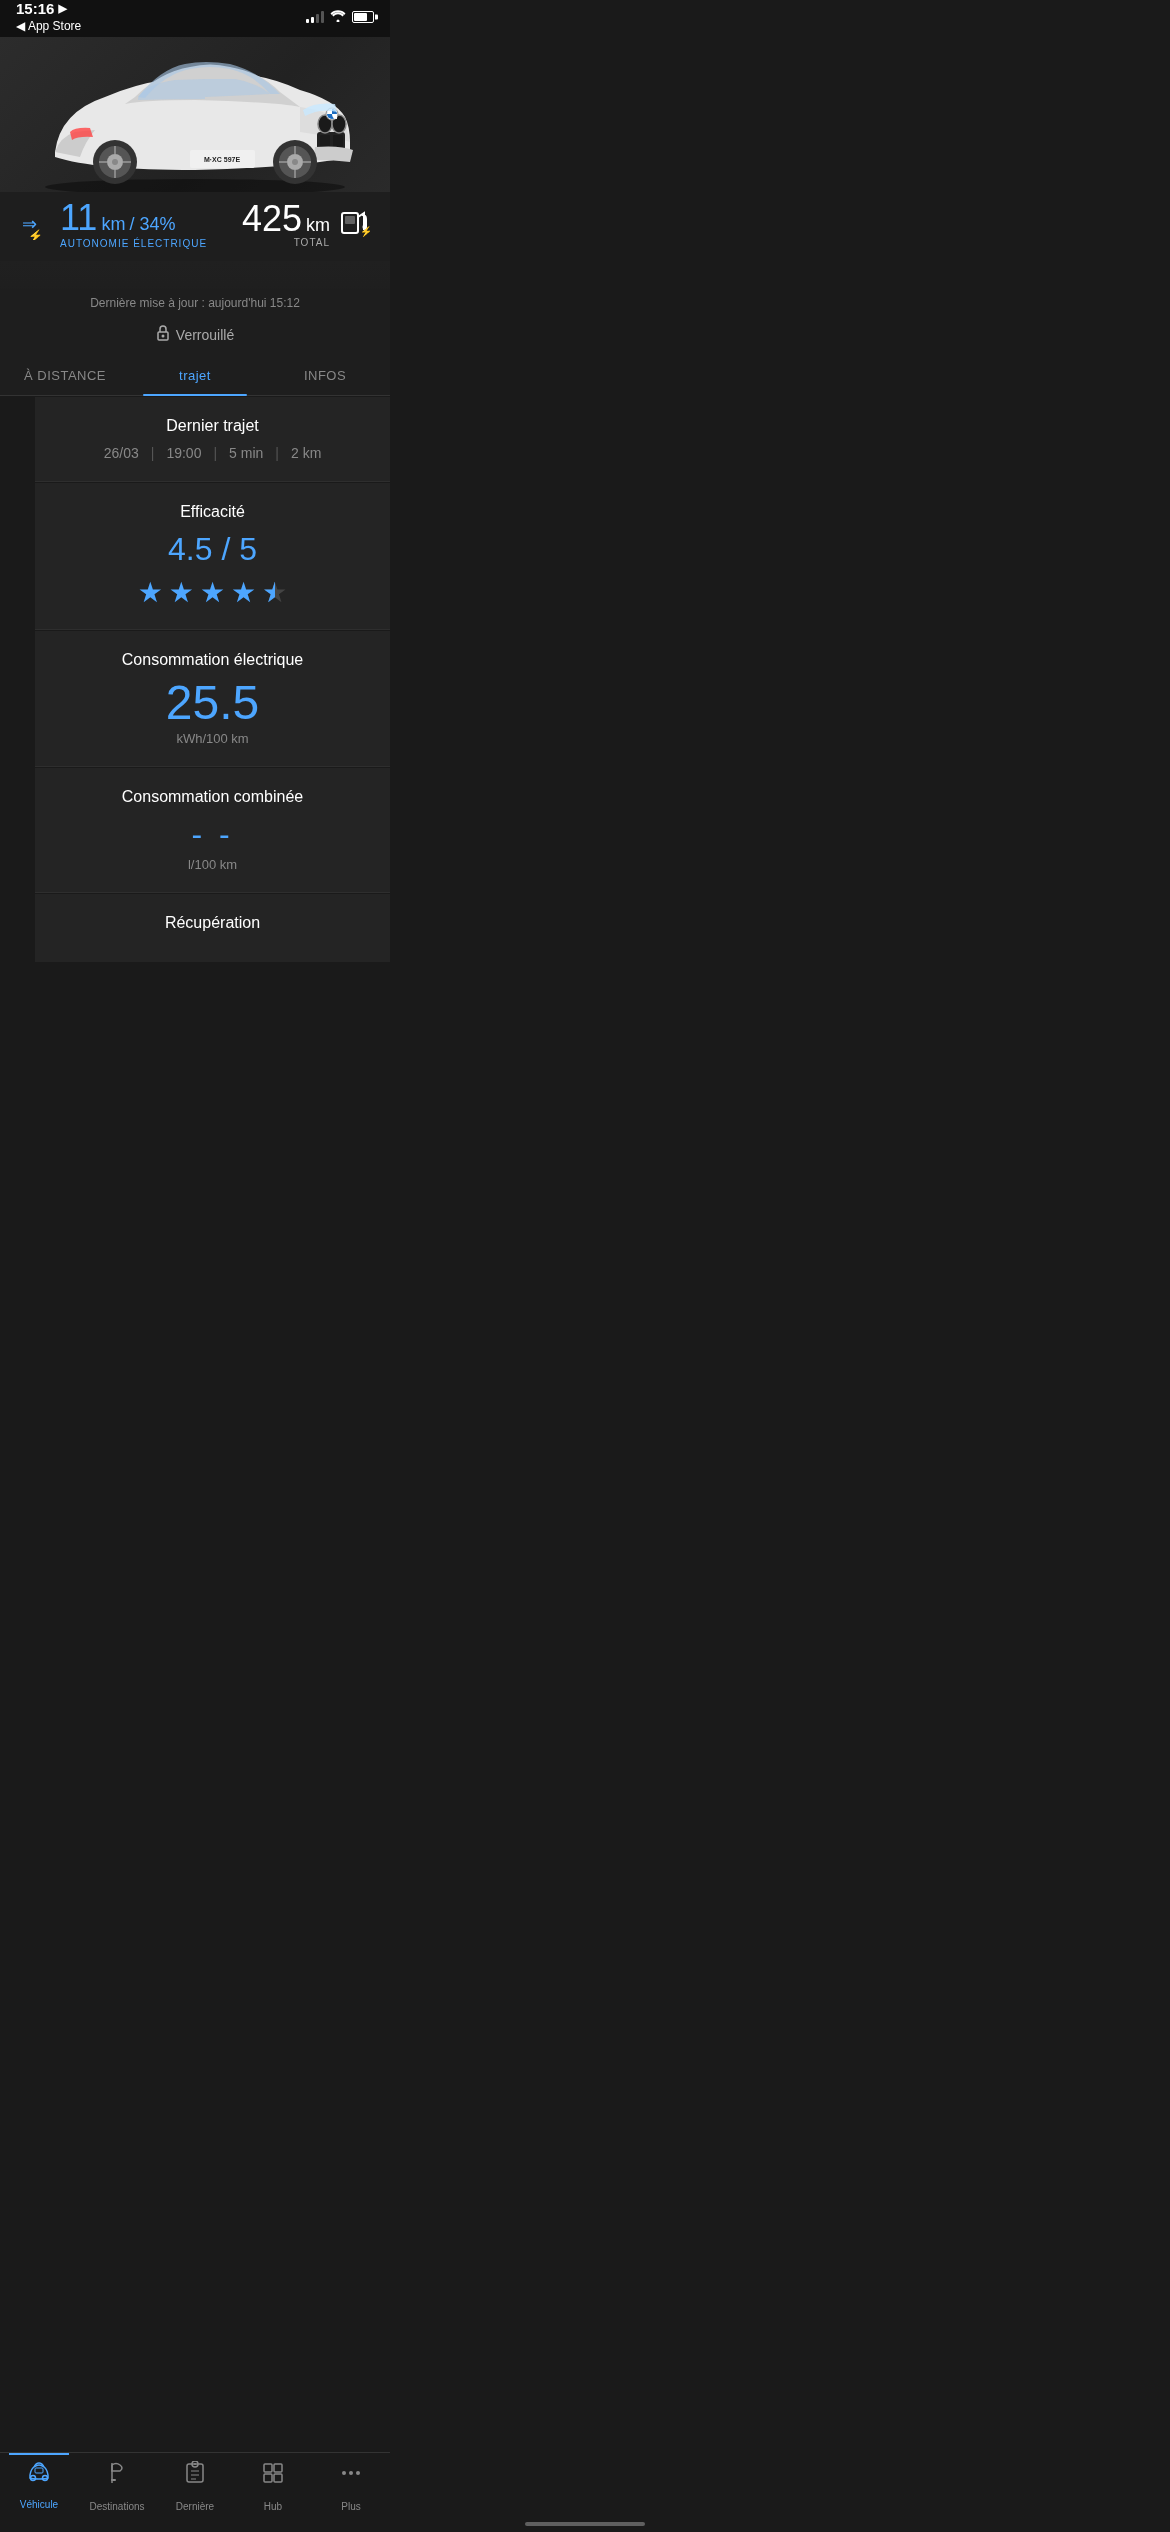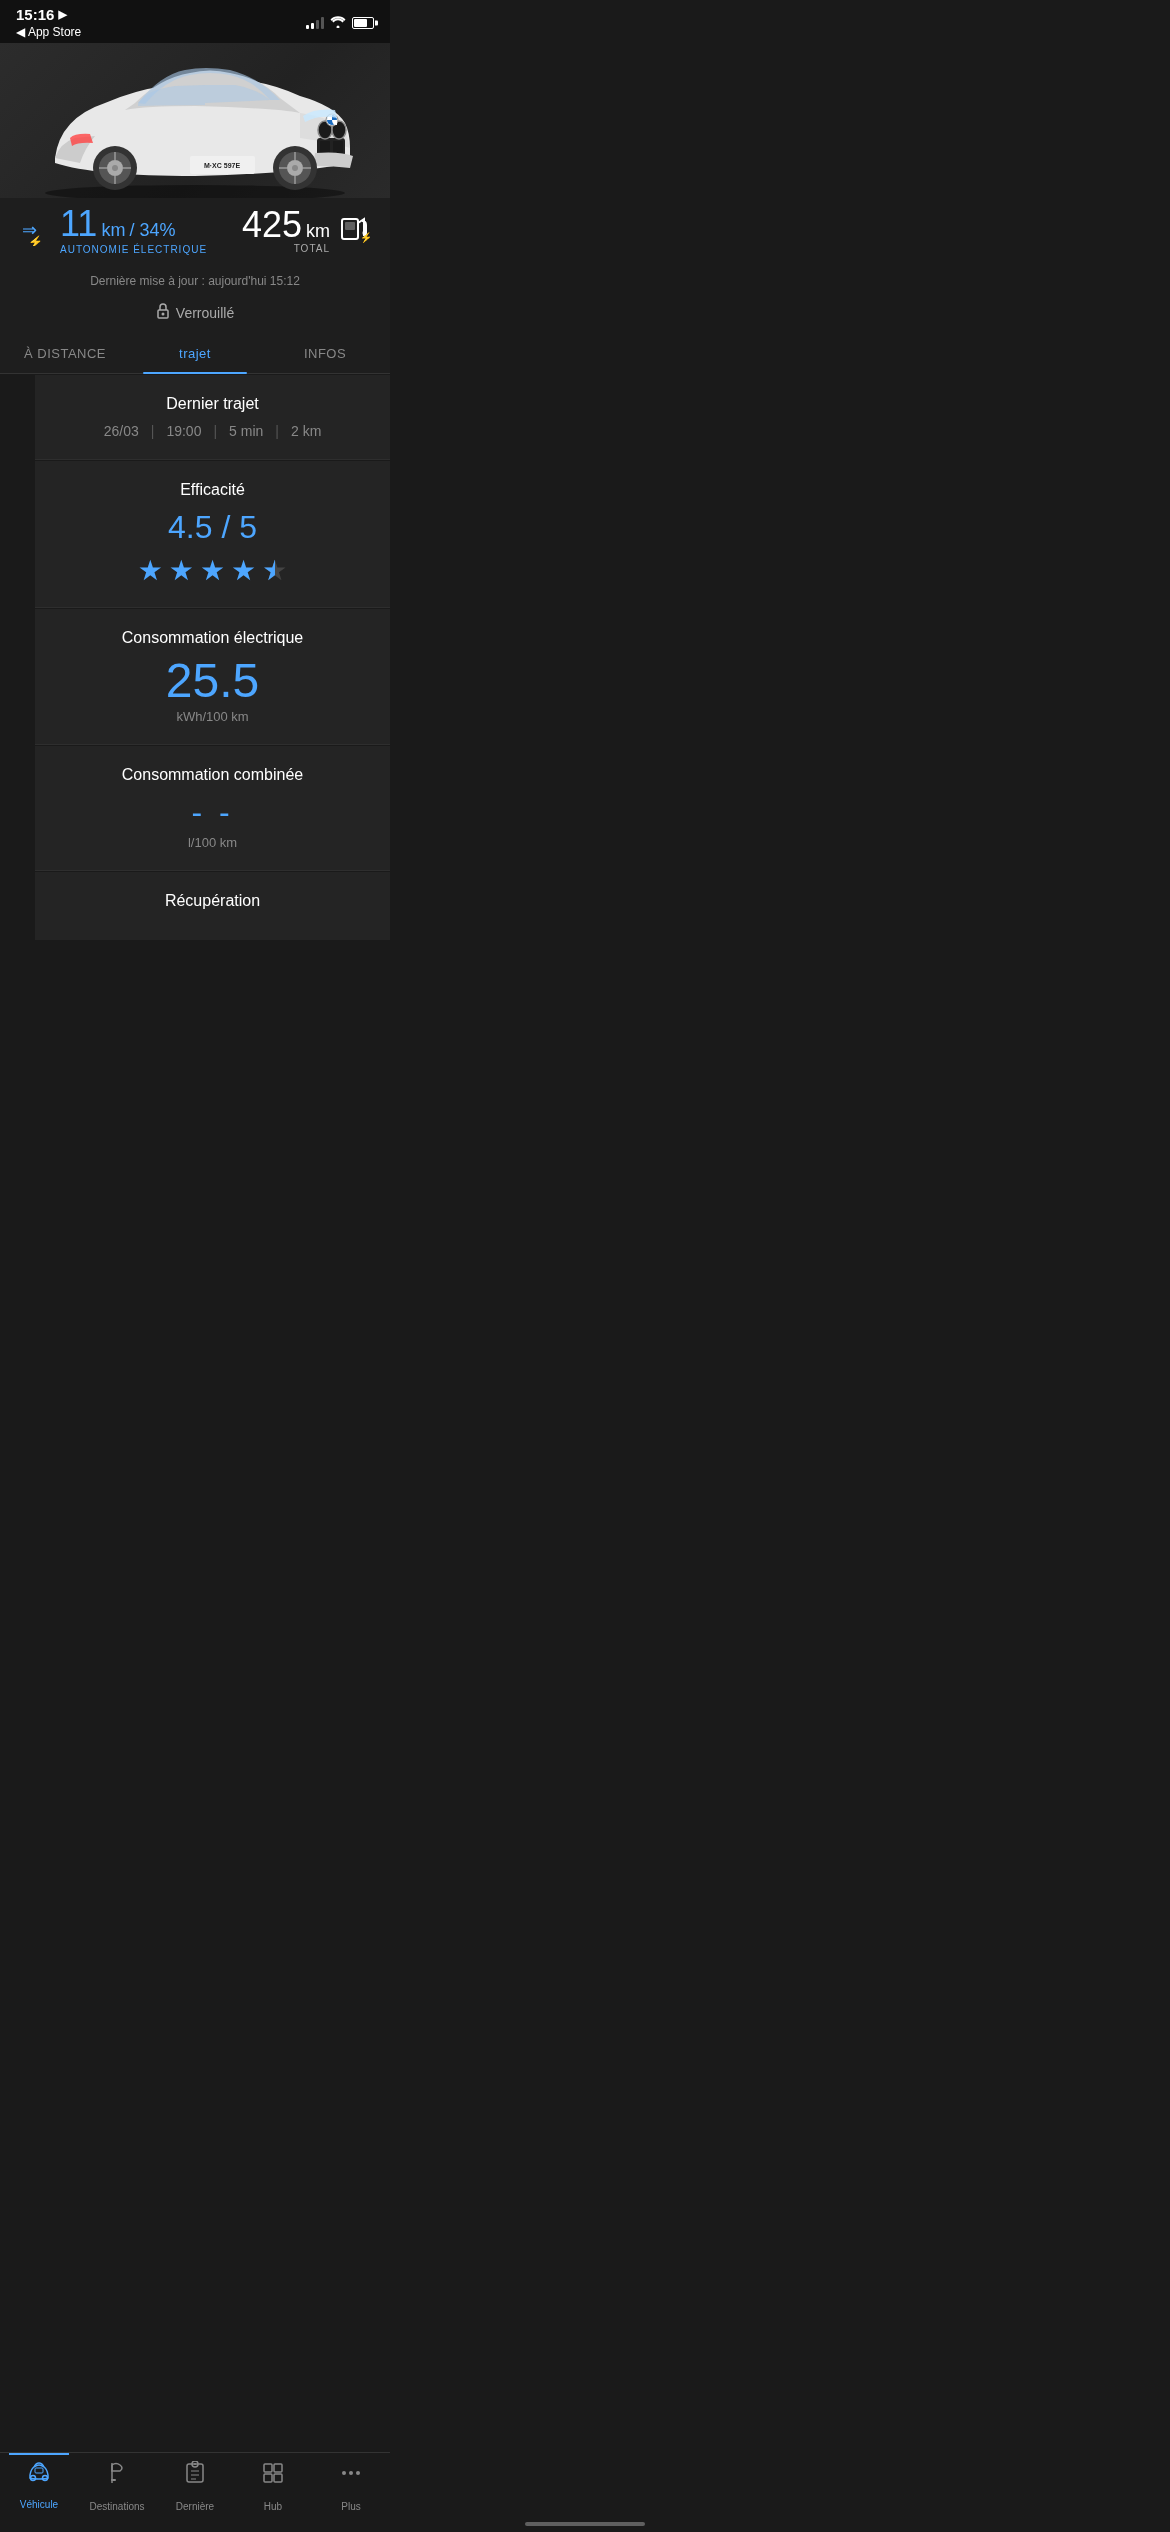--- a/index.html
+++ b/index.html
@@ -12,21 +12,21 @@
       font-family: -apple-system, 'Helvetica Neue', sans-serif;
       color: #fff;
       overflow-x: hidden;
     }
 
     
     .status-bar {
       display: flex;
       justify-content: space-between;
       align-items: center;
-      padding: 6px 16px 4px;
+      padding: 0 16px 4px;
       background: #111;
     }
     .status-left {
       display: flex;
       flex-direction: column;
       gap: 2px;
     }
     .status-time {
       font-size: 15px;
       font-weight: 600;
@@ -146,20 +146,21 @@
       color: #aaa;
       letter-spacing: 1px;
       text-align: right;
     }
 
     
     .update-row {
       text-align: center;
       padding: 4px 0 8px;
       background: #1e1e1e;
+      margin-top: 28px;
     }
     .update-text {
       font-size: 12px;
       color: #888;
     }
 
     
     .lock-row {
       display: flex;
       justify-content: center;

